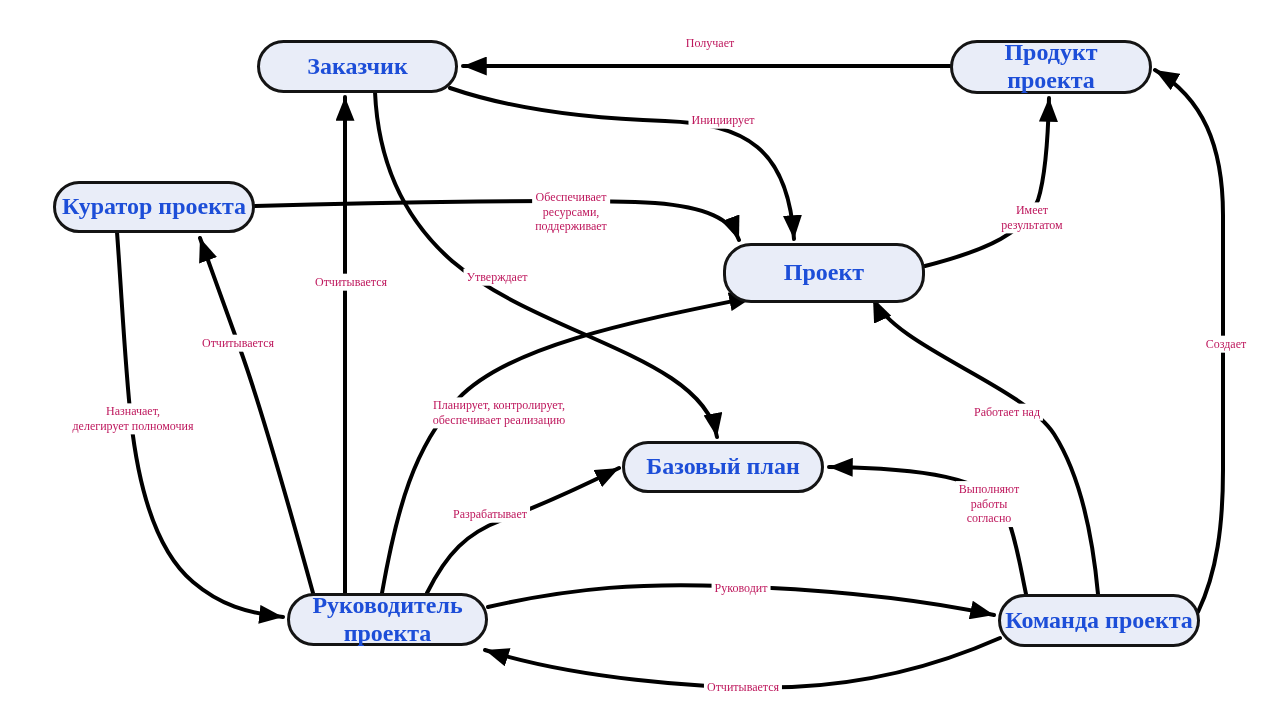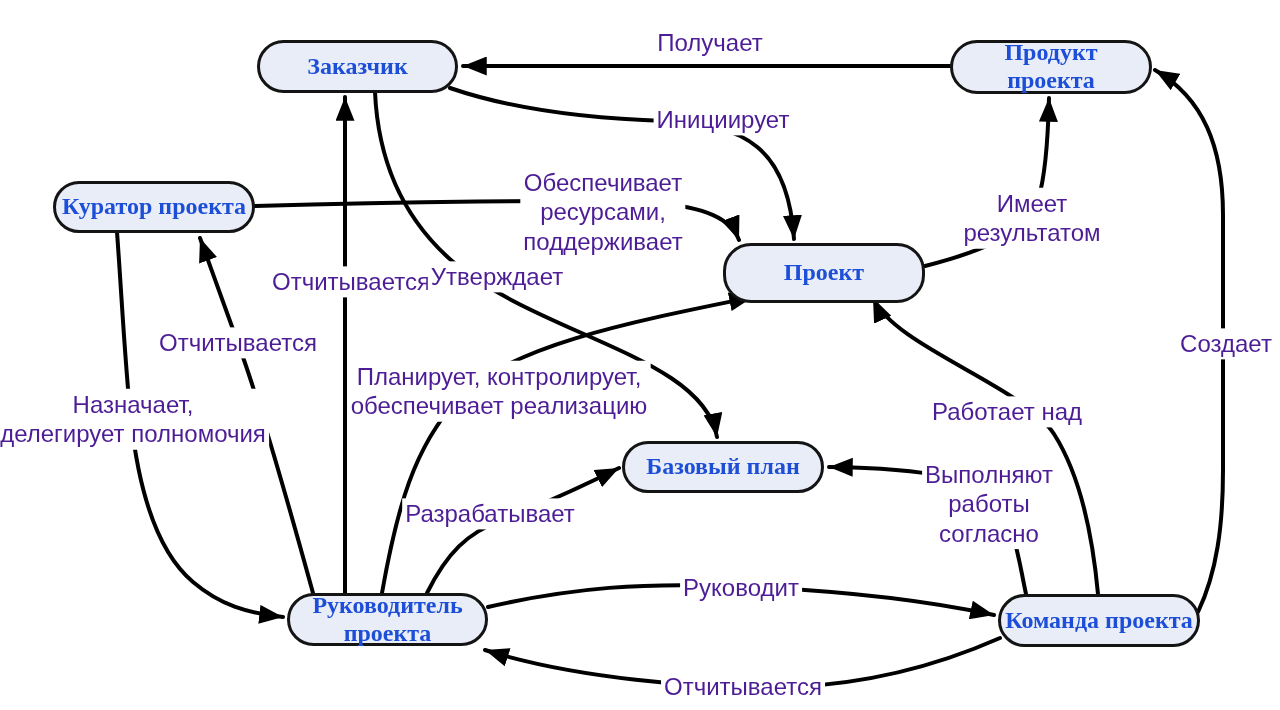--- a/index.html
+++ b/index.html
@@ -24,26 +24,27 @@
     fill: none;
     stroke: var(--edge-color, #000000);
     stroke-width: 4;
     stroke-linecap: round;
   }
   .elabel {
     position: absolute;
     transform: translate(-50%, -50%);
     z-index: 2;
     background: var(--bg, #ffffff);
-    color: #4c1d95;
-    font-size: 24px;
+    color: #be185d;
+    font-size: 12px;
     line-height: 1.22;
     text-align: center;
     white-space: pre-line;
     padding: 1px 3px;
+    font-family: Liberation Serif, serif;
   }
   .node {
     position: absolute;
     z-index: 3;
     box-sizing: border-box;
     background: var(--node-fill, #e9edf8);
     border: 3px solid var(--node-border, #141414);
     border-radius: 28px;
     display: flex;
     align-items: center;
@@ -81,31 +82,31 @@
     <path class="edge-path" d="M 427 593 C 447 553, 467 533, 502 520 C 552 501, 591 482, 619 468" marker-end="url(#arrow)"></path>
     <path class="edge-path" d="M 1026 594 C 1020 566, 1017 542, 1006 513 C 992 477, 918 468, 829 467" marker-end="url(#arrow)"></path>
     <path class="edge-path" d="M 1098 594 C 1093 540, 1082 478, 1054 434 C 1022 385, 895 347, 873 298" marker-end="url(#arrow)"></path>
     <path class="edge-path" d="M 1198 612 C 1217 572, 1223 525, 1223 470 L 1223 215 C 1223 146, 1203 98, 1155 70" marker-end="url(#arrow)"></path>
     <path class="edge-path" d="M 488 607 C 575 587, 645 583, 725 586 C 815 589, 915 598, 994 615" marker-end="url(#arrow)"></path>
     <path class="edge-path" d="M 1000 638 C 932 668, 862 684, 792 687 C 700 690, 570 677, 485 650" marker-end="url(#arrow)"></path>
   </svg>
 
   <div class="elabel" style="left:710px; top:43px;">Получает</div>
   <div class="elabel" style="left:723px; top:120px;">Инициирует</div>
-  <div class="elabel" style="left:571px; top:212px;margin-left:32px;">Обеспечивает
+  <div class="elabel" style="left:571px; top:212px;">Обеспечивает
 ресурсами,
 поддерживает</div>
   <div class="elabel" style="left:1032px; top:218px;">Имеет
 результатом</div>
   <div class="elabel" style="left:351px; top:282px;">Отчитывается</div>
   <div class="elabel" style="left:497px; top:277px;">Утверждает</div>
   <div class="elabel" style="left:238px; top:343px;">Отчитывается</div>
   <div class="elabel" style="left:133px; top:419px;">Назначает,
 делегирует полномочия</div>
-  <div class="elabel" style="left:499px; top:391px;">Планирует, контролирует,
+  <div class="elabel" style="left:499px; top:413px;">Планирует, контролирует,
 обеспечивает реализацию</div>
   <div class="elabel" style="left:490px; top:514px;">Разрабатывает</div>
   <div class="elabel" style="left:973px; top:504px;margin-left:16px;">Выполняют
 работы
 согласно</div>
   <div class="elabel" style="left:1007px; top:412px;">Работает над</div>
   <div class="elabel" style="left:1226px; top:344px;">Создает</div>
   <div class="elabel" style="left:741px; top:588px;">Руководит</div>
   <div class="elabel" style="left:743px; top:687px;">Отчитывается</div>
 

